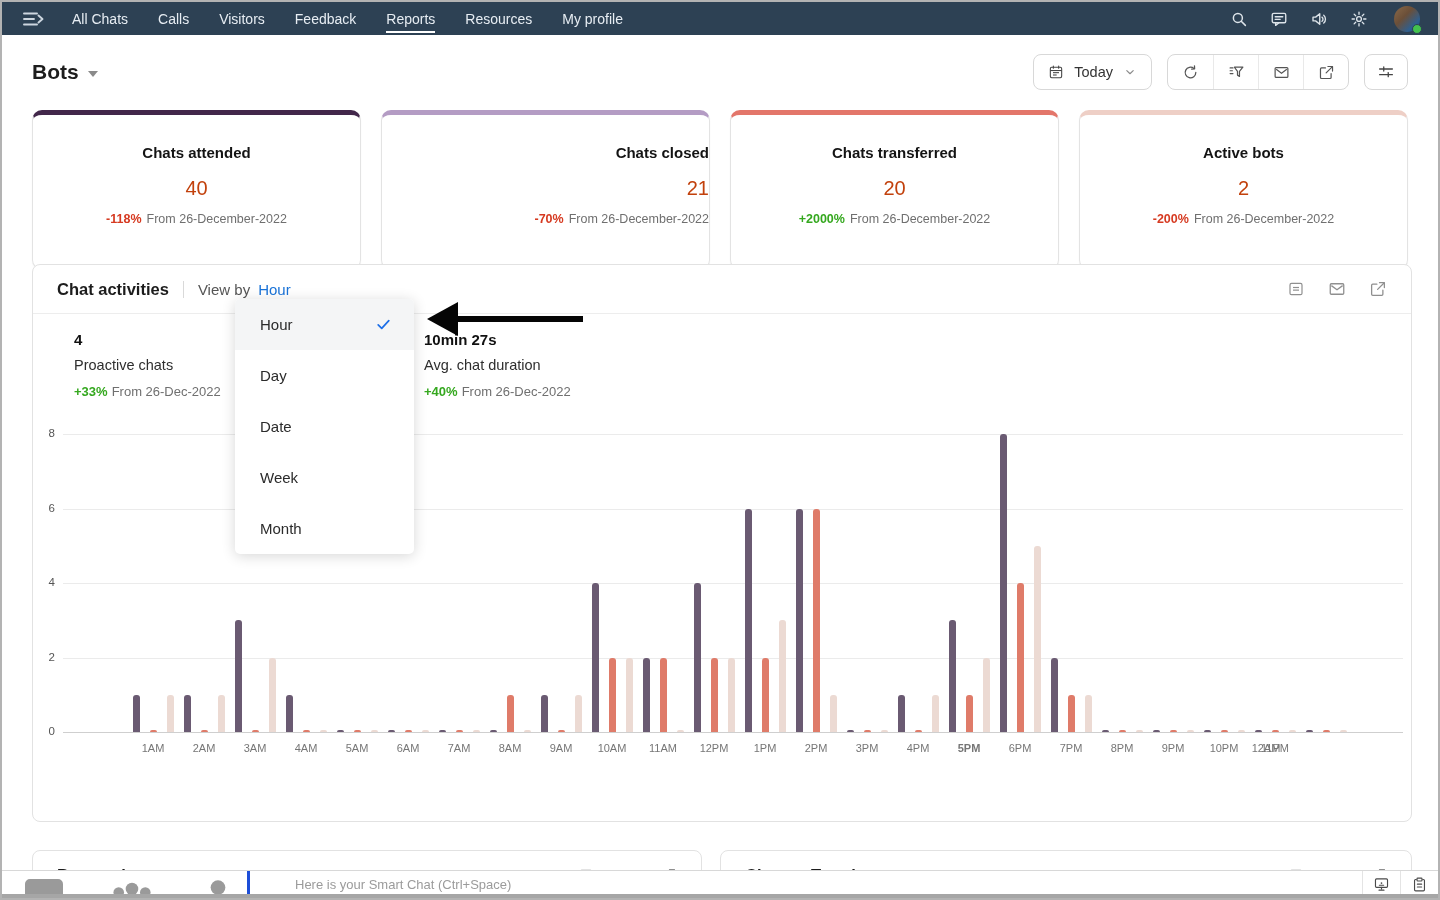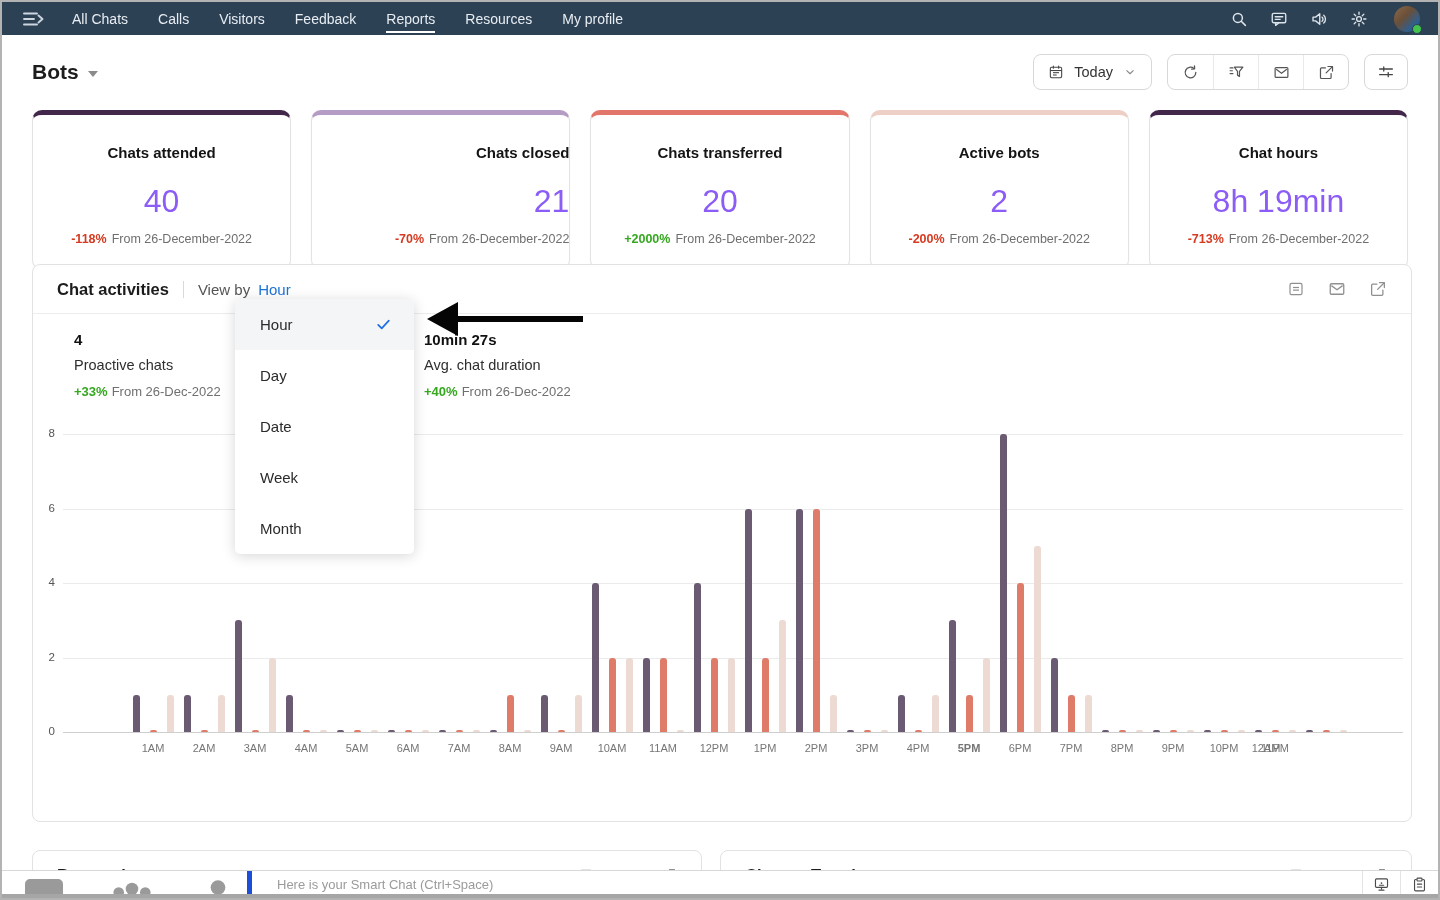--- a/index.html
+++ b/index.html
@@ -46,21 +46,21 @@
   .ig-btn .icon { width:17px; height:17px; }
   .square-btn { width:44px; justify-content:center; }
   .square-btn .icon { width:18px; height:18px; color:#444; }
 
   
   .cards-row { position:absolute; left:30px; right:30px; top:108px; display:flex; gap:20px; }
   .card { flex:1; height:160px; background:#fff; border:1px solid #e3e3e3;
           border-top:5px solid #888; border-radius:10px; text-align:center; padding-top:29px;
           box-shadow:0 1px 2px rgba(0,0,0,0.03); }
   .card-label { font-size:15px; font-weight:bold; color:#141414; }
-  .card-value { font-size:32px; color:#8b5cf6; margin-top:22px; }
+  .card-value { font-size:20px; color:#c2410c; margin-top:16px; }
   .card-delta { font-size:12.5px; margin-top:12px; color:#6f6f6f; }
   .card-delta .delta { font-weight:bold; margin-right:5px; }
   .delta.neg { color:#d63a21; }
   .delta.pos { color:#35a81f; }
 
   
   .panel { position:absolute; background:#fff; border:1px solid #e2e2e2; border-radius:8px; }
   .chart-panel { left:30px; top:262px; width:1380px; height:558px; }
   .panel-header { height:49px; display:flex; align-items:center; padding:0 24px;
                   border-bottom:1px solid #ededed; }
@@ -112,21 +112,21 @@
   .bottom-panel { height:60px; border-radius:8px 8px 0 0; }
   .bp-left  { left:30px; top:848px; width:670px; }
   .bp-right { left:718px; top:848px; width:692px; }
 
   
   .smartbar { position:absolute; left:0; right:0; top:868px; height:28px; background:#fff;
               border-top:1px solid #d8d8d8; z-index:50; }
   .sb-item { position:absolute; top:1px; text-align:center; cursor:pointer; color:#8e8e8e; }
   .sb-item .icon { width:13px; height:13px; margin:0 auto; color:#9a9a9a; }
   .sb-input-wrap { position:absolute; left:245px; right:76px; top:0; bottom:0;
-                   border-left:5px solid #1d4ed8; display:flex; align-items:center; }
+                   border-left:3px solid #1d4ed8; display:flex; align-items:center;padding-left:20px; }
   .sb-input { border:none; outline:none; width:100%; font-size:13px; padding-left:25px;
               color:#444; font-family:inherit; background:transparent; }
   .sb-input::placeholder { color:#9b9b9b; }
   .sb-right { position:absolute; right:0; top:0; bottom:0; display:flex; }
   .sb-rbtn { width:38px; border-left:1px solid #e4e4e4; display:flex; align-items:center;
              justify-content:center; color:#4a4a4a; cursor:pointer; }
   .sb-rbtn .icon { width:17px; height:17px; }
 </style>
 </head>
 <body>
@@ -272,25 +272,20 @@
       </article>
       <article class="card" style="border-top-color: rgb(227, 118, 106);">
         <div class="card-label">Chats transferred</div>
         <div class="card-value">20</div>
         <div class="card-delta"><span class="delta pos">+2000%</span><span class="from">From 26-December-2022</span></div>
       </article>
       <article class="card" style="border-top-color: rgb(238, 207, 198);">
         <div class="card-label">Active bots</div>
         <div class="card-value">2</div>
         <div class="card-delta"><span class="delta neg">-200%</span><span class="from">From 26-December-2022</span></div>
-      </article>
-      <article class="card" style="border-top-color: rgb(66, 39, 74);">
-        <div class="card-label">Chat hours</div>
-        <div class="card-value">8h 19min</div>
-        <div class="card-delta"><span class="delta neg">-713%</span><span class="from">From 26-December-2022</span></div>
       </article>
     </div>
 
   <section class="panel chart-panel">
     <header class="panel-header">
       <span class="panel-title">Chat activities</span>
       <span class="vsep"></span>
       <span class="viewby-label">View by</span>
       <span class="viewby-value">Hour</span>
       <div class="header-icons" id="chartPanelIcons">

